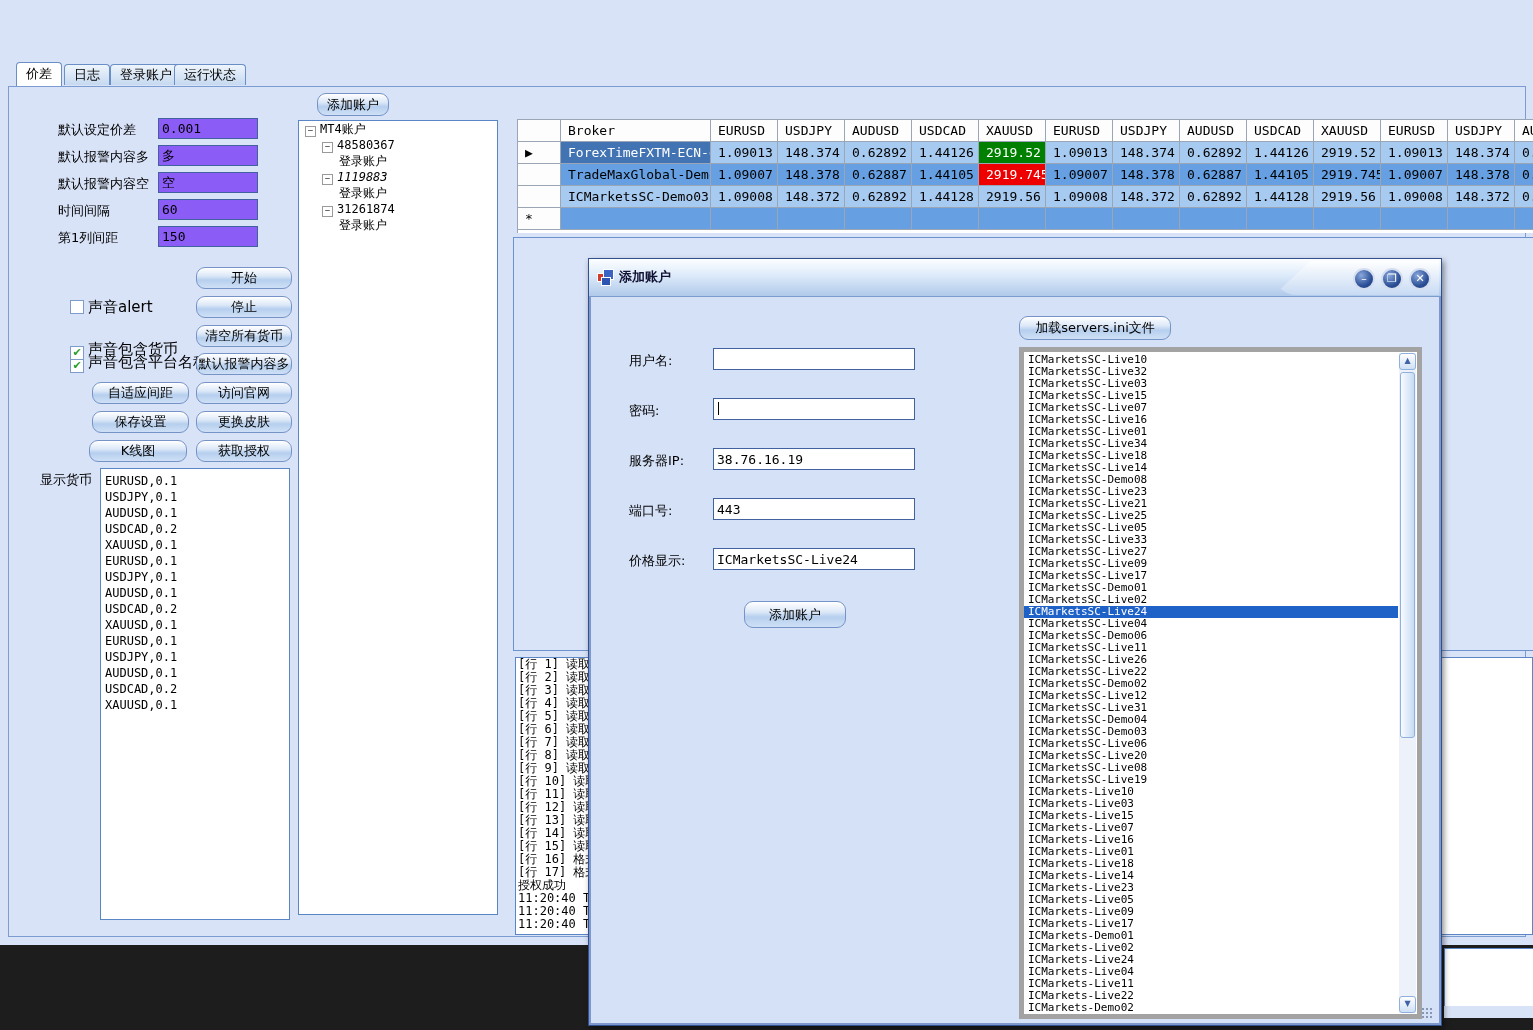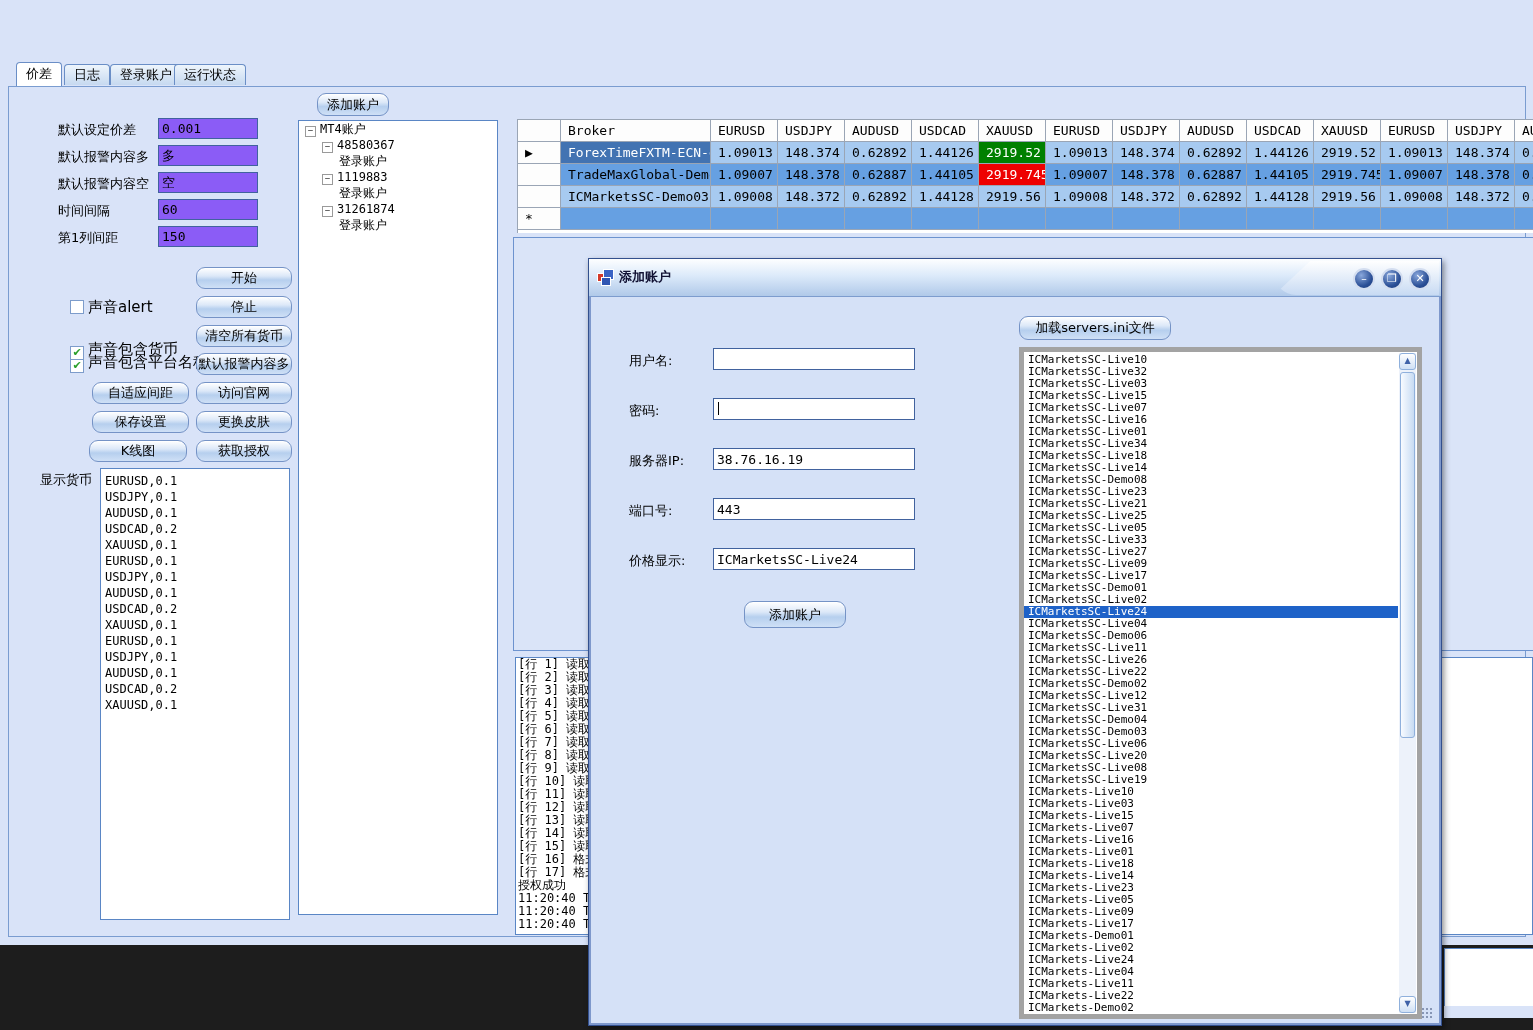--- a/index.html
+++ b/index.html
@@ -156,21 +156,21 @@
       <div class="list-item">AUDUSD,0.1</div>
       <div class="list-item">USDCAD,0.2</div>
       <div class="list-item">XAUUSD,0.1</div>
     </div>
 
   <div class="btn" style="left:317px;top:93px;width:70px;height:21px;line-height:21px;">添加账户</div>
   <div class="whitebox mono" id="tree-box" style="left:298px;top:120px;width:198px;height:793px;">
       <div class="tree-row" style="padding-left: 6px;"><span class="tbox">−</span><span>MT4账户</span></div>
       <div class="tree-row" style="padding-left: 23px;"><span class="tbox">−</span><span>48580367</span></div>
       <div class="tree-row" style="padding-left: 40px;"><span>登录账户</span></div>
-      <div class="tree-row" style="padding-left: 23px;"><span class="tbox">−</span><span>1119883</span></div>
+      <div class="tree-row" style="padding-left: 23px; font-style: italic;"><span class="tbox">−</span><span>1119883</span></div>
       <div class="tree-row" style="padding-left: 40px;"><span>登录账户</span></div>
       <div class="tree-row" style="padding-left: 23px;"><span class="tbox">−</span><span>31261874</span></div>
       <div class="tree-row" style="padding-left: 40px;"><span>登录账户</span></div>
     </div>
 
   <div class="abs" style="left:513px;top:237px;width:1019px;height:412px;background:#dae4f8;border:1px solid #6d93cf;"></div>
 
   <div class="abs mono" id="grid">
       <div class="grow ghead">
         <div class="gcell gsel" style="width: 43px;"></div>

